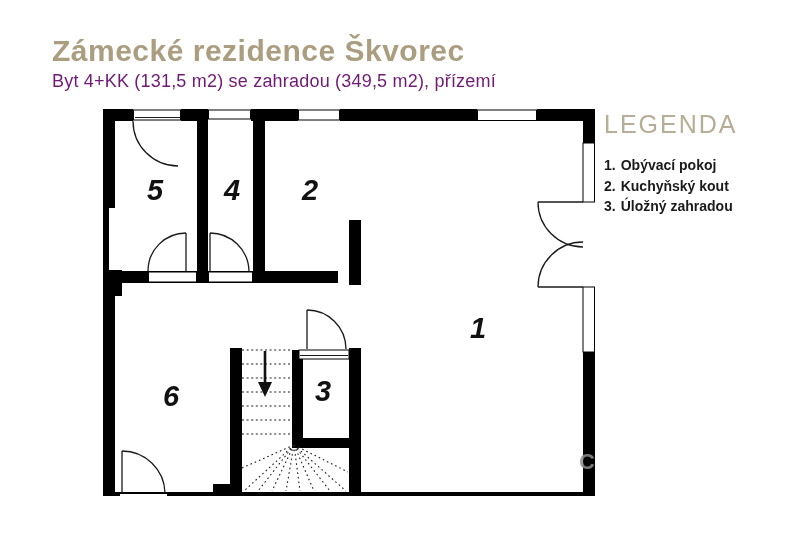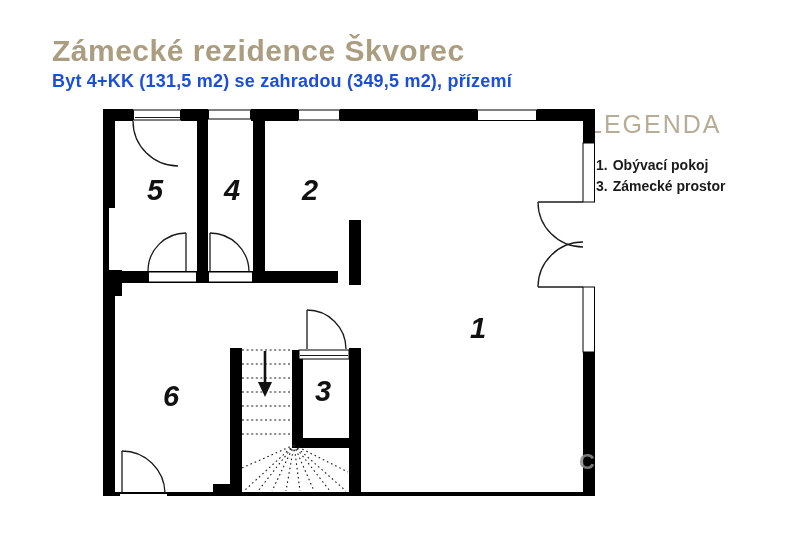--- a/index.html
+++ b/index.html
@@ -1,25 +1,25 @@
 <!DOCTYPE html>
 <html><head>
 <meta charset="utf-8">
 <style>
   html,body{margin:0;padding:0;background:#fff;}
   #stage{position:relative;width:800px;height:496px;background:#ffffff;overflow:hidden;
          font-family:"Liberation Sans", sans-serif;}
   
   .header{position:absolute;left:52px;top:36px;}
   .title{font-size:30px;font-weight:bold;letter-spacing:0.5px;color:#ab9d7f;line-height:1.0;}
-  .subtitle{font-size:18px;font-weight:bold;color:#1d4ed8;margin-top:5px;letter-spacing:0.2px;}
+  .subtitle{font-size:18px;font-weight:normal;color:#701a75;margin-top:5px;letter-spacing:0.2px;}
   
-  .legend{position:absolute;left:588px;top:110px;width:180px;}
+  .legend{position:absolute;left:604px;top:110px;width:180px;}
   .legend-heading{font-size:25px;color:#b6ad96;letter-spacing:2px;font-weight:normal;margin:0 0 16px 0;}
-  .legend-list{list-style:none;margin:8px;padding:0;}
+  .legend-list{list-style:none;margin:0;padding:0;}
   .legend-list li{font-size:14px;font-weight:bold;color:#1a1a1a;line-height:20.5px;white-space:nowrap;}
   .legend-list li .num{margin-right:5px;}
   
   #plan-svg{position:absolute;left:0;top:0;width:800px;height:534px;}
   .wall{fill:#000000;stroke:none;}
   .cut{fill:#ffffff;stroke:none;}
   .winbox{fill:#ffffff;stroke:#000000;stroke-width:1;}
   .doorline{fill:none;stroke:#1a1a1a;stroke-width:1.3;}
   .sill-line{stroke:#1a1a1a;stroke-width:1;}
   .tread{stroke:#1a1a1a;stroke-width:1.2;stroke-dasharray:2,2.6;fill:none;}
@@ -36,21 +36,22 @@
 
   <div class="header">
     <div class="title">Zámecké rezidence Škvorec</div>
     <div class="subtitle">Byt 4+KK (131,5 m2) se zahradou (349,5 m2), přízemí</div>
   </div>
 
   <div class="legend">
     <div class="legend-heading">LEGENDA</div>
     <ul class="legend-list">
       <li><span class="num">1.</span><span>Obývací pokoj</span></li>
-      <li><span class="num">3.</span><span>Zámecké prostor</span></li>
+      <li><span class="num">2.</span><span>Kuchyňský kout</span></li>
+      <li><span class="num">3.</span><span>Úložný zahradou</span></li>
     </ul>
   </div>
 
   <svg id="plan-svg" viewBox="0 0 800 534">
 
     <g>
 
       <rect class="wall" x="103" y="109" width="30" height="12"></rect>
       <rect class="wall" x="181" y="109" width="27" height="12"></rect>
       <rect class="wall" x="251" y="109" width="47" height="12"></rect>

